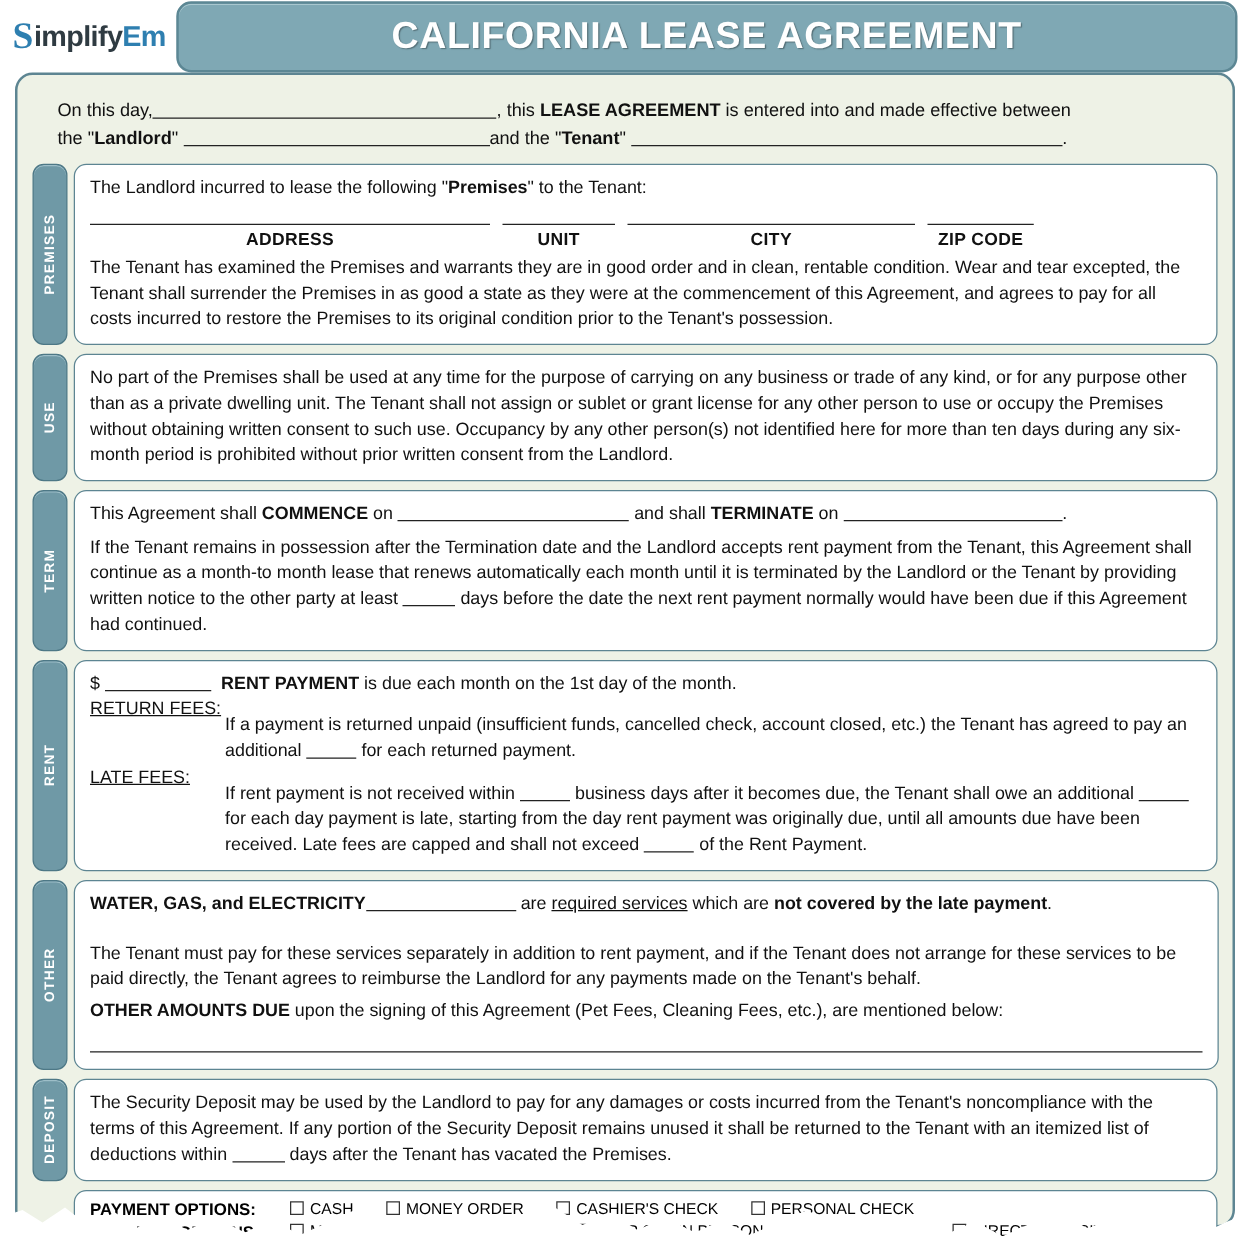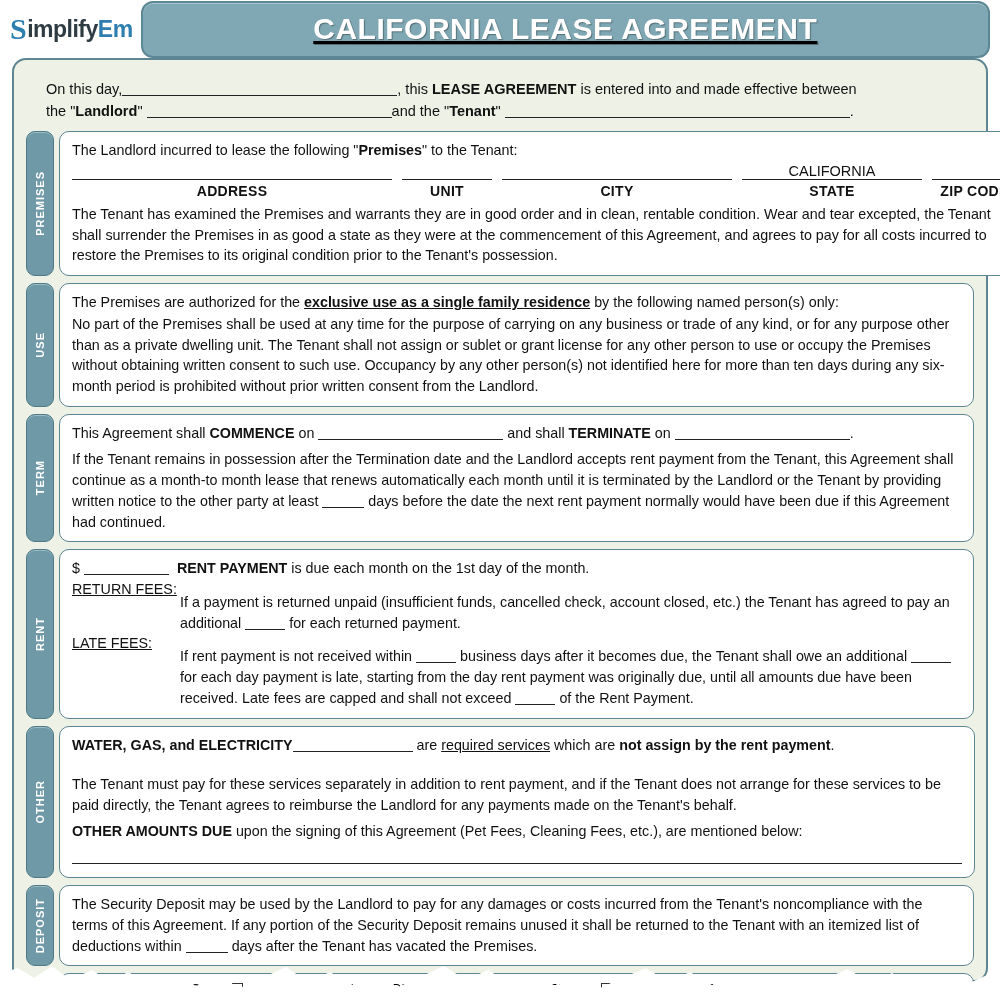--- a/index.html
+++ b/index.html
@@ -46,21 +46,20 @@
     flex: 1;
     margin-left: 8px;
     background: #7fa8b4;
     border: 2px solid #5c8794;
     border-radius: 12px;
     height: 57px;
     display: flex;
     align-items: center;
     justify-content: center;
     box-shadow: inset 0 1px 0 #a9c7cf;
-    text-decoration: underline;
   }
   .title-bar span {
     color: #ffffff;
     font-size: 30px;
     font-weight: bold;
     letter-spacing: 0.5px;
     text-shadow: 1px 1px 1px rgba(0,0,0,.35);
     font-family: "Liberation Sans Narrow", "Liberation Sans", sans-serif;
   }
 
@@ -234,43 +233,36 @@
                 <span class="val"></span>
               </div>
             <div class="lbl">UNIT</div>
           </div>
           <div class="field f-city">
             <div class="line">
                 <span class="val"></span>
               </div>
             <div class="lbl">CITY</div>
           </div>
-          <div class="field f-state">
-            <div class="line">
-                <span class="val">CALIFORNIA</span>
-              </div>
-            <div class="lbl">STATE</div>
-          </div>
           <div class="field f-zip">
             <div class="line">
                 <span class="val"></span>
               </div>
             <div class="lbl">ZIP CODE</div>
           </div>
         </div>
         <p style="margin-top:3px">The Tenant has examined the Premises and warrants they are in good order and in clean, rentable condition. Wear and tear excepted, the Tenant shall surrender the Premises in as good a state as they were at the commencement of this Agreement, and agrees to pay for all costs incurred to restore the Premises to its original condition prior to the Tenant's possession.</p>
       </div>
     </div>
 
     <div class="section-row">
       <div class="tab">
           <span>USE</span>
         </div>
       <div class="card">
-        <p><span>The Premises are authorized for the </span><b class="u">exclusive use as a single family residence</b><span> by the following named person(s) only:</span></p>
         <p>No part of the Premises shall be used at any time for the purpose of carrying on any business or trade of any kind, or for any purpose other than as a private dwelling unit. The Tenant shall not assign or sublet or grant license for any other person to use or occupy the Premises without obtaining written consent to such use. Occupancy by any other person(s) not identified here for more than ten days during any six-month period is prohibited without prior written consent from the Landlord.</p>
       </div>
     </div>
 
     <div class="section-row">
       <div class="tab">
           <span>TERM</span>
         </div>
       <div class="card">
         <p><span>This Agreement shall </span><b>COMMENCE</b><span> on</span> <span class="ul" style="width:185px"></span> <span>and shall </span><b>TERMINATE</b><span> on</span> <span class="ul" style="width:175px"></span><span>.</span></p>
@@ -293,21 +285,21 @@
           <div class="rent-val"><span>If rent payment is not received within </span><span class="ul" style="width:40px"></span><span> business days after it becomes due, the Tenant shall owe an additional </span><span class="ul" style="width:40px"></span><span> for each day payment is late, starting from the day rent payment was originally due, until all amounts due have been received.  Late fees are capped and shall not exceed </span><span class="ul" style="width:40px"></span><span> of the Rent Payment.</span></div>
         </div>
       </div>
     </div>
 
     <div class="section-row">
       <div class="tab">
           <span>OTHER</span>
         </div>
       <div class="card">
-        <p><b>WATER, GAS, and ELECTRICITY</b><span class="ul" style="width:120px"></span><span> are </span><span class="u">required services</span><span> which are </span><b>not assign by the rent payment</b><span>.</span></p>
+        <p><b>WATER, GAS, and ELECTRICITY</b><span class="ul" style="width:120px"></span><span> are </span><span class="u">required services</span><span> which are </span><b>not covered by the late payment</b><span>.</span></p>
         <p style="margin-top:19px">The Tenant must pay for these services separately in addition to rent payment, and if the Tenant does not arrange for these services to be paid directly, the Tenant agrees to reimburse the Landlord for any payments made on the Tenant's behalf.</p>
         <p style="margin-top:5px"><b>OTHER AMOUNTS DUE</b><span> upon the signing of this Agreement (Pet Fees, Cleaning Fees, etc.), are mentioned below:</span></p>
         <p style="margin-top:6px"><span class="ul" style="width:890px"></span></p>
       </div>
     </div>
 
     <div class="section-row">
       <div class="tab">
           <span>DEPOSIT</span>
         </div>

